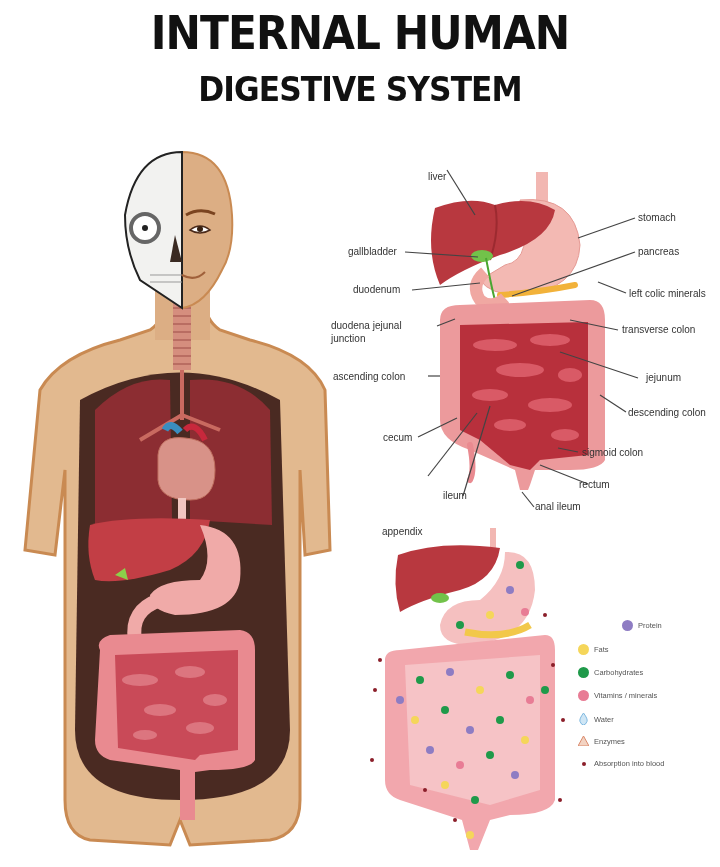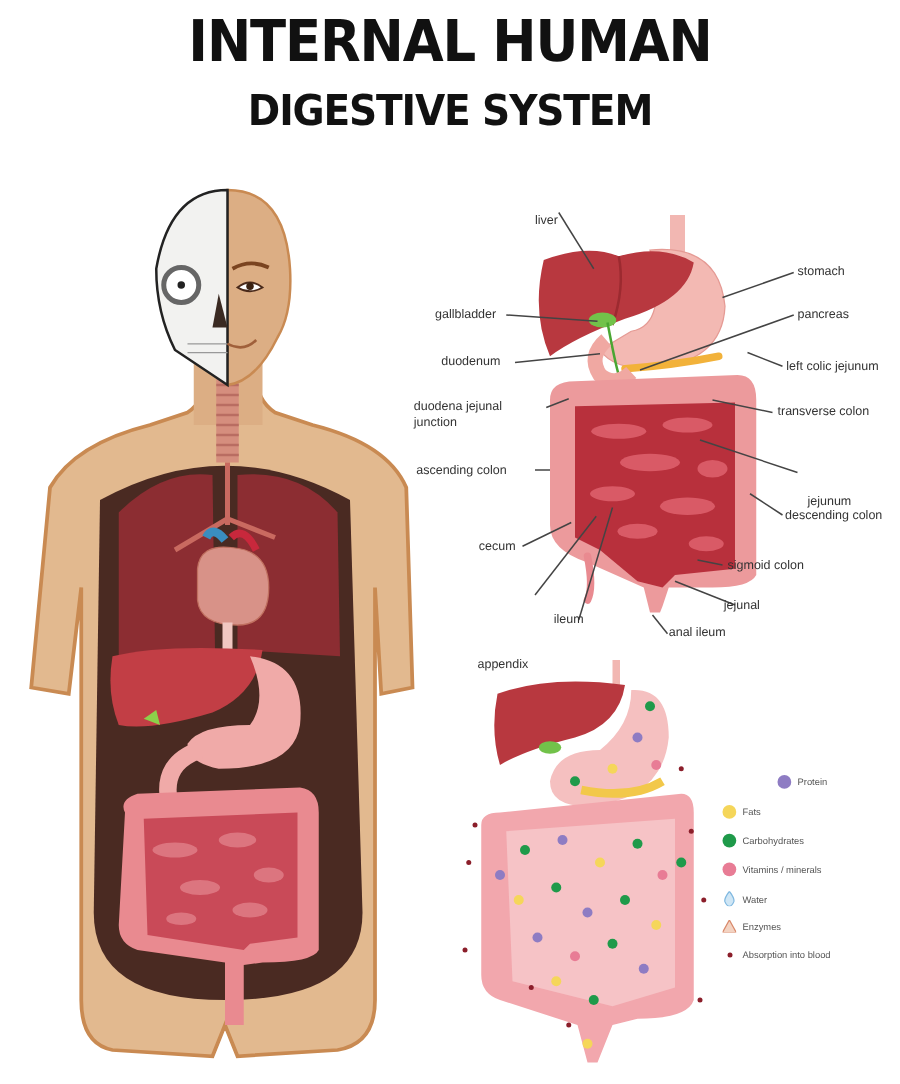--- a/index.html
+++ b/index.html
@@ -186,31 +186,31 @@
         <circle cx="553" cy="665" r="2"></circle>
     </g>
   </g>
 </svg>
 
 <div class="lbl" style="left:428px;top:157px;margin-top:14px;">liver</div>
 <div class="lbl" style="left:638px;top:212px;">stomach</div>
 <div class="lbl" style="left:348px;top:246px;">gallbladder</div>
 <div class="lbl" style="left:638px;top:246px;text-align:right;">pancreas</div>
 <div class="lbl" style="left:353px;top:284px;">duodenum</div>
-<div class="lbl" style="left:629px;top:288px;">left colic jejunum</div>
+<div class="lbl" style="left:629px;top:288px;">left colic minerals</div>
 <div class="lbl" style="left:331px;top:320px;">duodena jejunal</div>
 <div class="lbl" style="left:331px;top:333px;">junction</div>
 <div class="lbl" style="left:622px;top:324px;">transverse colon</div>
 <div class="lbl" style="left:333px;top:371px;">ascending colon</div>
-<div class="lbl" style="left:646px;top:372px;margin-top:24px;">jejunum</div>
+<div class="lbl" style="left:646px;top:372px;">jejunum</div>
 <div class="lbl" style="left:628px;top:407px;">descending colon</div>
 <div class="lbl" style="left:383px;top:432px;">cecum</div>
 <div class="lbl" style="left:582px;top:447px;">sigmoid colon</div>
 <div class="lbl" style="left:382px;top:500px;margin-top:26px;">appendix</div>
-<div class="lbl" style="left:579px;top:479px;">jejunal</div>
+<div class="lbl" style="left:579px;top:479px;">rectum</div>
 <div class="lbl" style="left:443px;top:490px;">ileum</div>
 <div class="lbl" style="left:535px;top:501px;">anal ileum</div>
 
 <div>
   <div class="legend-item" style="top:620px;padding-left:44px;">
     <span class="dot" style="background:#8e7cc3;"></span>
     <span>Protein</span>
   </div>
   <div class="legend-item" style="top:644px;">
     <span class="dot" style="background:#f5d65a;"></span>

